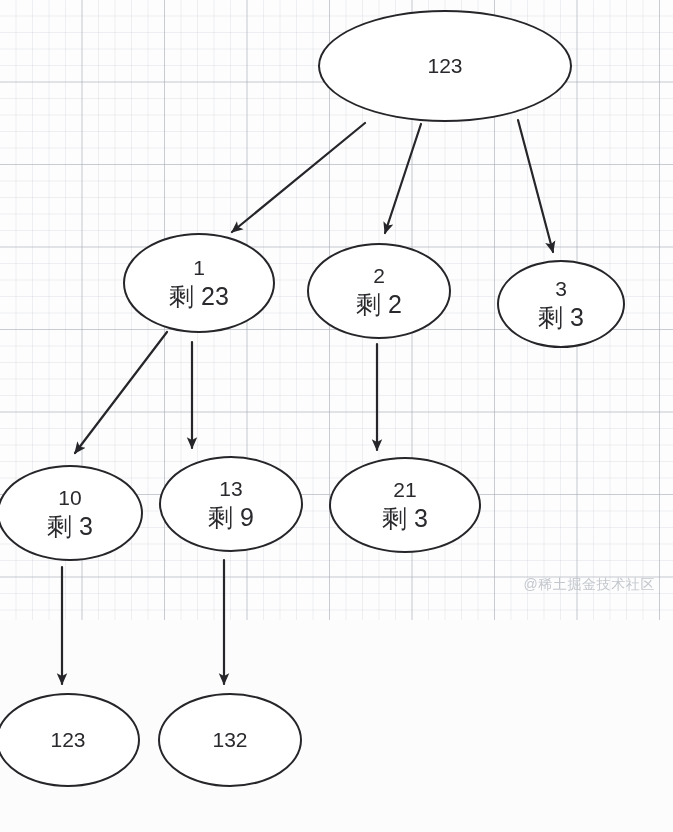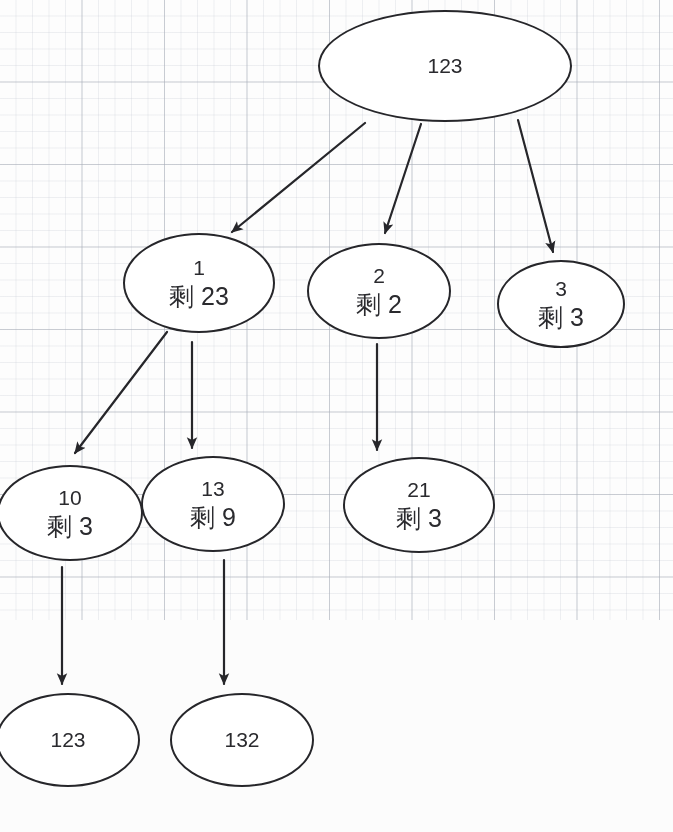--- a/index.html
+++ b/index.html
@@ -107,29 +107,30 @@
         <span class="line2">剩 2</span>
       </div>
       <div class="node" style="left: 497px; top: 260px; width: 128px; height: 88px;">
         <span class="line1">3</span>
         <span class="line2">剩 3</span>
       </div>
       <div class="node" style="left: -3px; top: 465px; width: 146px; height: 96px;">
         <span class="line1">10</span>
         <span class="line2">剩 3</span>
       </div>
-      <div class="node" style="left: 141px; top: 456px; width: 144px; height: 96px;">
+      <div class="node" style="left: 159px; top: 456px; width: 144px; height: 96px;">
         <span class="line1">13</span>
         <span class="line2">剩 9</span>
       </div>
-      <div class="node" style="left: 343px; top: 457px; width: 152px; height: 96px;">
+      <div class="node" style="left: 329px; top: 457px; width: 152px; height: 96px;">
         <span class="line1">21</span>
         <span class="line2">剩 3</span>
       </div>
       <div class="node single" style="left: -4px; top: 693px; width: 144px; height: 94px;">
         <span class="line1">123</span>
       </div>
-      <div class="node single" style="left: 170px; top: 693px; width: 144px; height: 94px;">
+      <div class="node single" style="left: 158px; top: 693px; width: 144px; height: 94px;">
         <span class="line1">132</span>
       </div>
     </div>
 
+  <div class="watermark">@稀土掘金技术社区</div>
 </div>
 
 </body></html>

